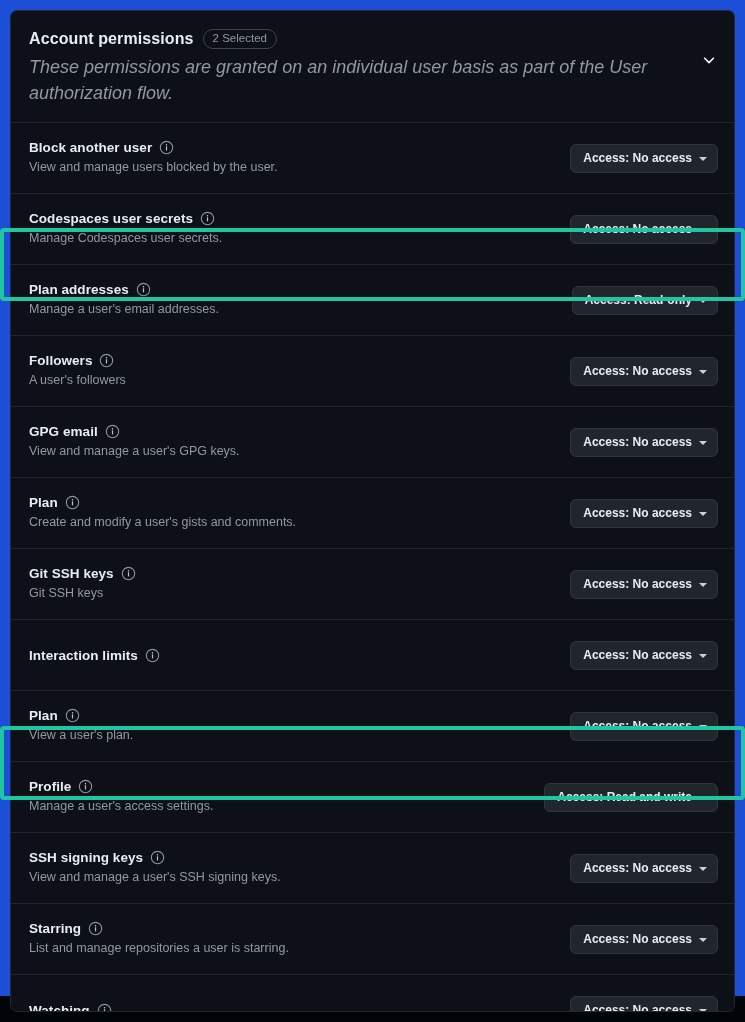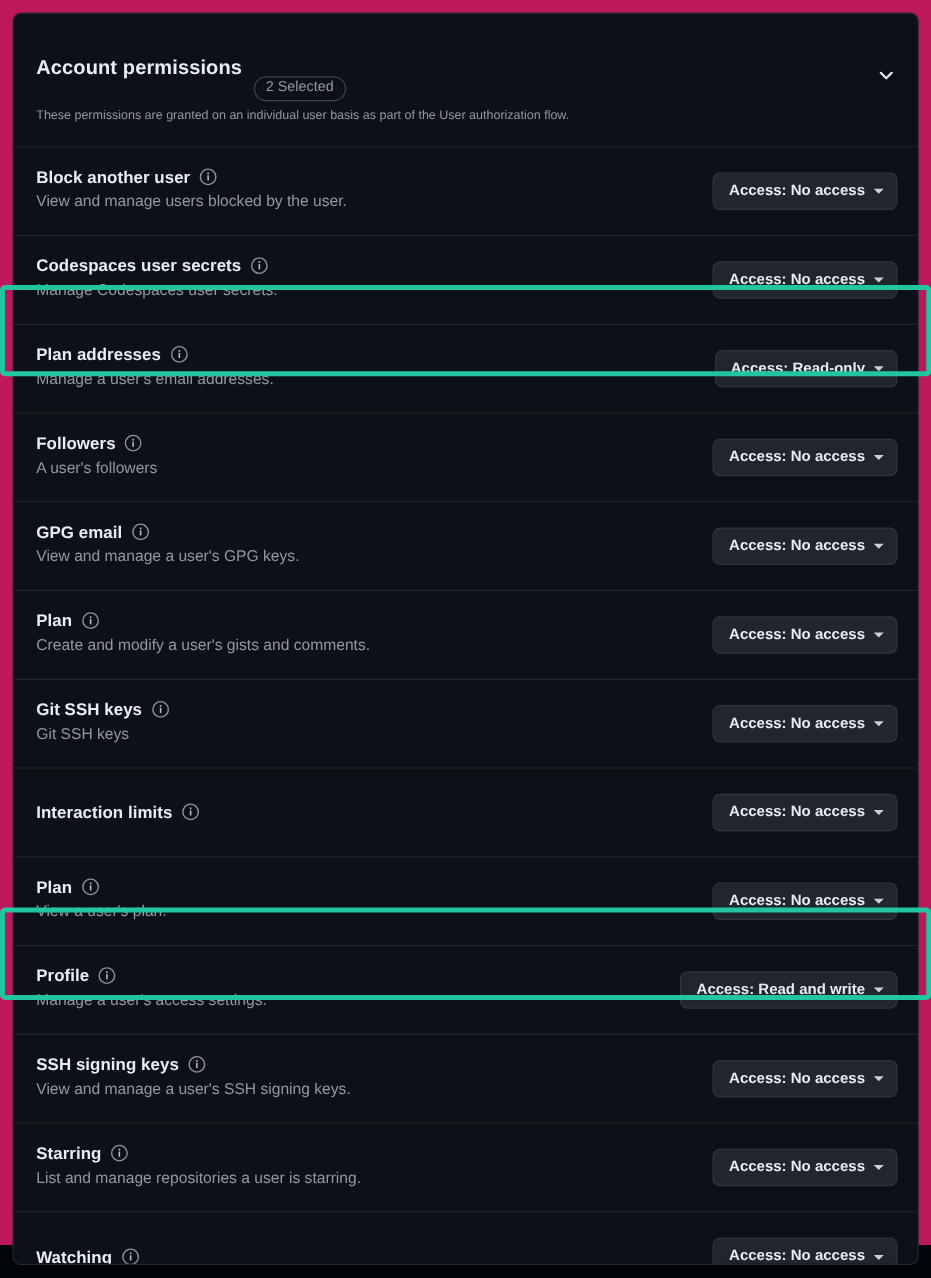--- a/index.html
+++ b/index.html
@@ -12,21 +12,21 @@
     height: 1022px;
     overflow: hidden;
     font-family: "Liberation Sans", sans-serif;
     -webkit-font-smoothing: antialiased;
   }
 
   #root {
     position: relative;
     width: 745px;
     height: 996px;
-    background: #be185d;
+    background: #1d4ed8;
   }
 
   .panel {
     position: absolute;
     left: 10px;
     top: 10px;
     width: 725px;
     height: 1002px;
     box-sizing: border-box;
     border: 1px solid #24292f;
@@ -55,27 +55,27 @@
   }
   .badge {
     display: inline-block;
     font-size: 11.5px;
     color: #9198a1;
     border: 1px solid #3d444d;
     border-radius: 20px;
     padding: 2px 9px 3px 9px;
     line-height: 1.15;
     white-space: nowrap;
-    margin-top: 32px;
   }
   .header-desc {
     margin-top: 5px;
-    font-size: 10px;
+    font-size: 18px;
     color: #9198a1;
     line-height: 1.45;
+    font-style: italic;
   }
   .header-chevron {
     position: absolute;
     right: 14px;
     top: 38px;
     width: 22px;
     height: 22px;
     display: flex;
     align-items: center;
     justify-content: center;

